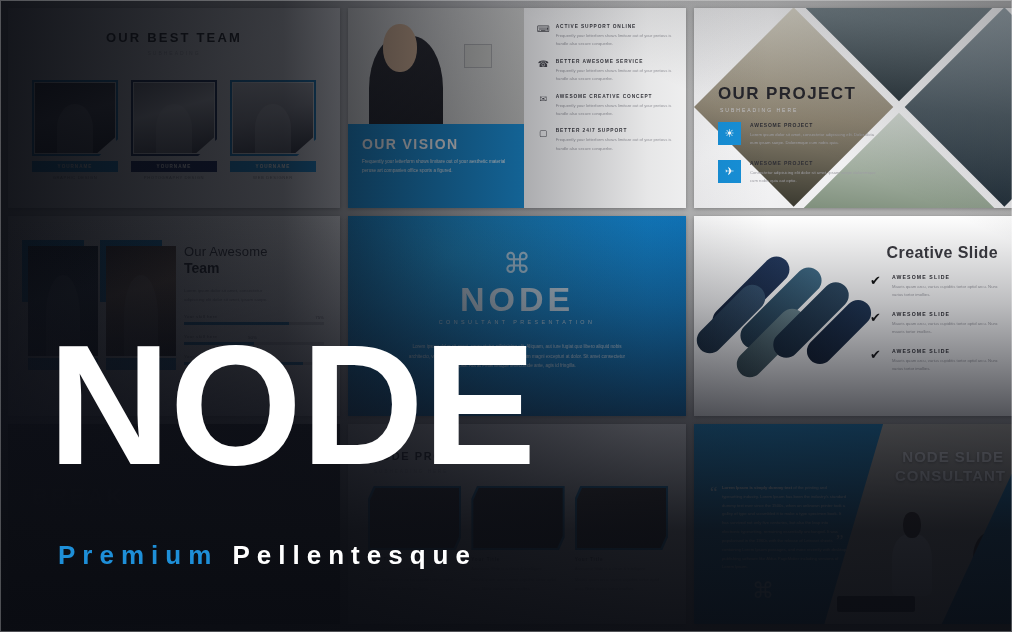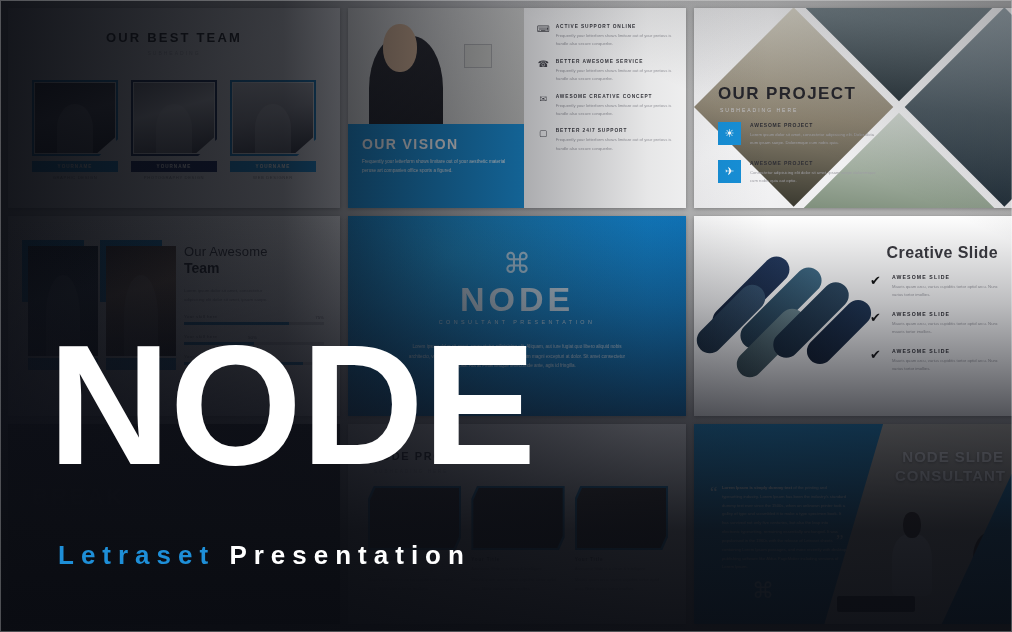--- a/index.html
+++ b/index.html
@@ -477,18 +477,18 @@
       <div class="q-h2">CONSULTANT</div>
     </div>
 
   </div>
 
   <div class="overlay"></div>
   <div class="overlay-tr"></div>
 
   <div class="wordmark">NODE</div>
   <div class="tagline">
-    <span class="a">Letraset</span>
-    <span class="b">Presentation</span>
+    <span class="a">Premium</span>
+    <span class="b">Pellentesque</span>
   </div>
 
   <div class="frame-line"></div>
 </div>
 
 </body></html>

